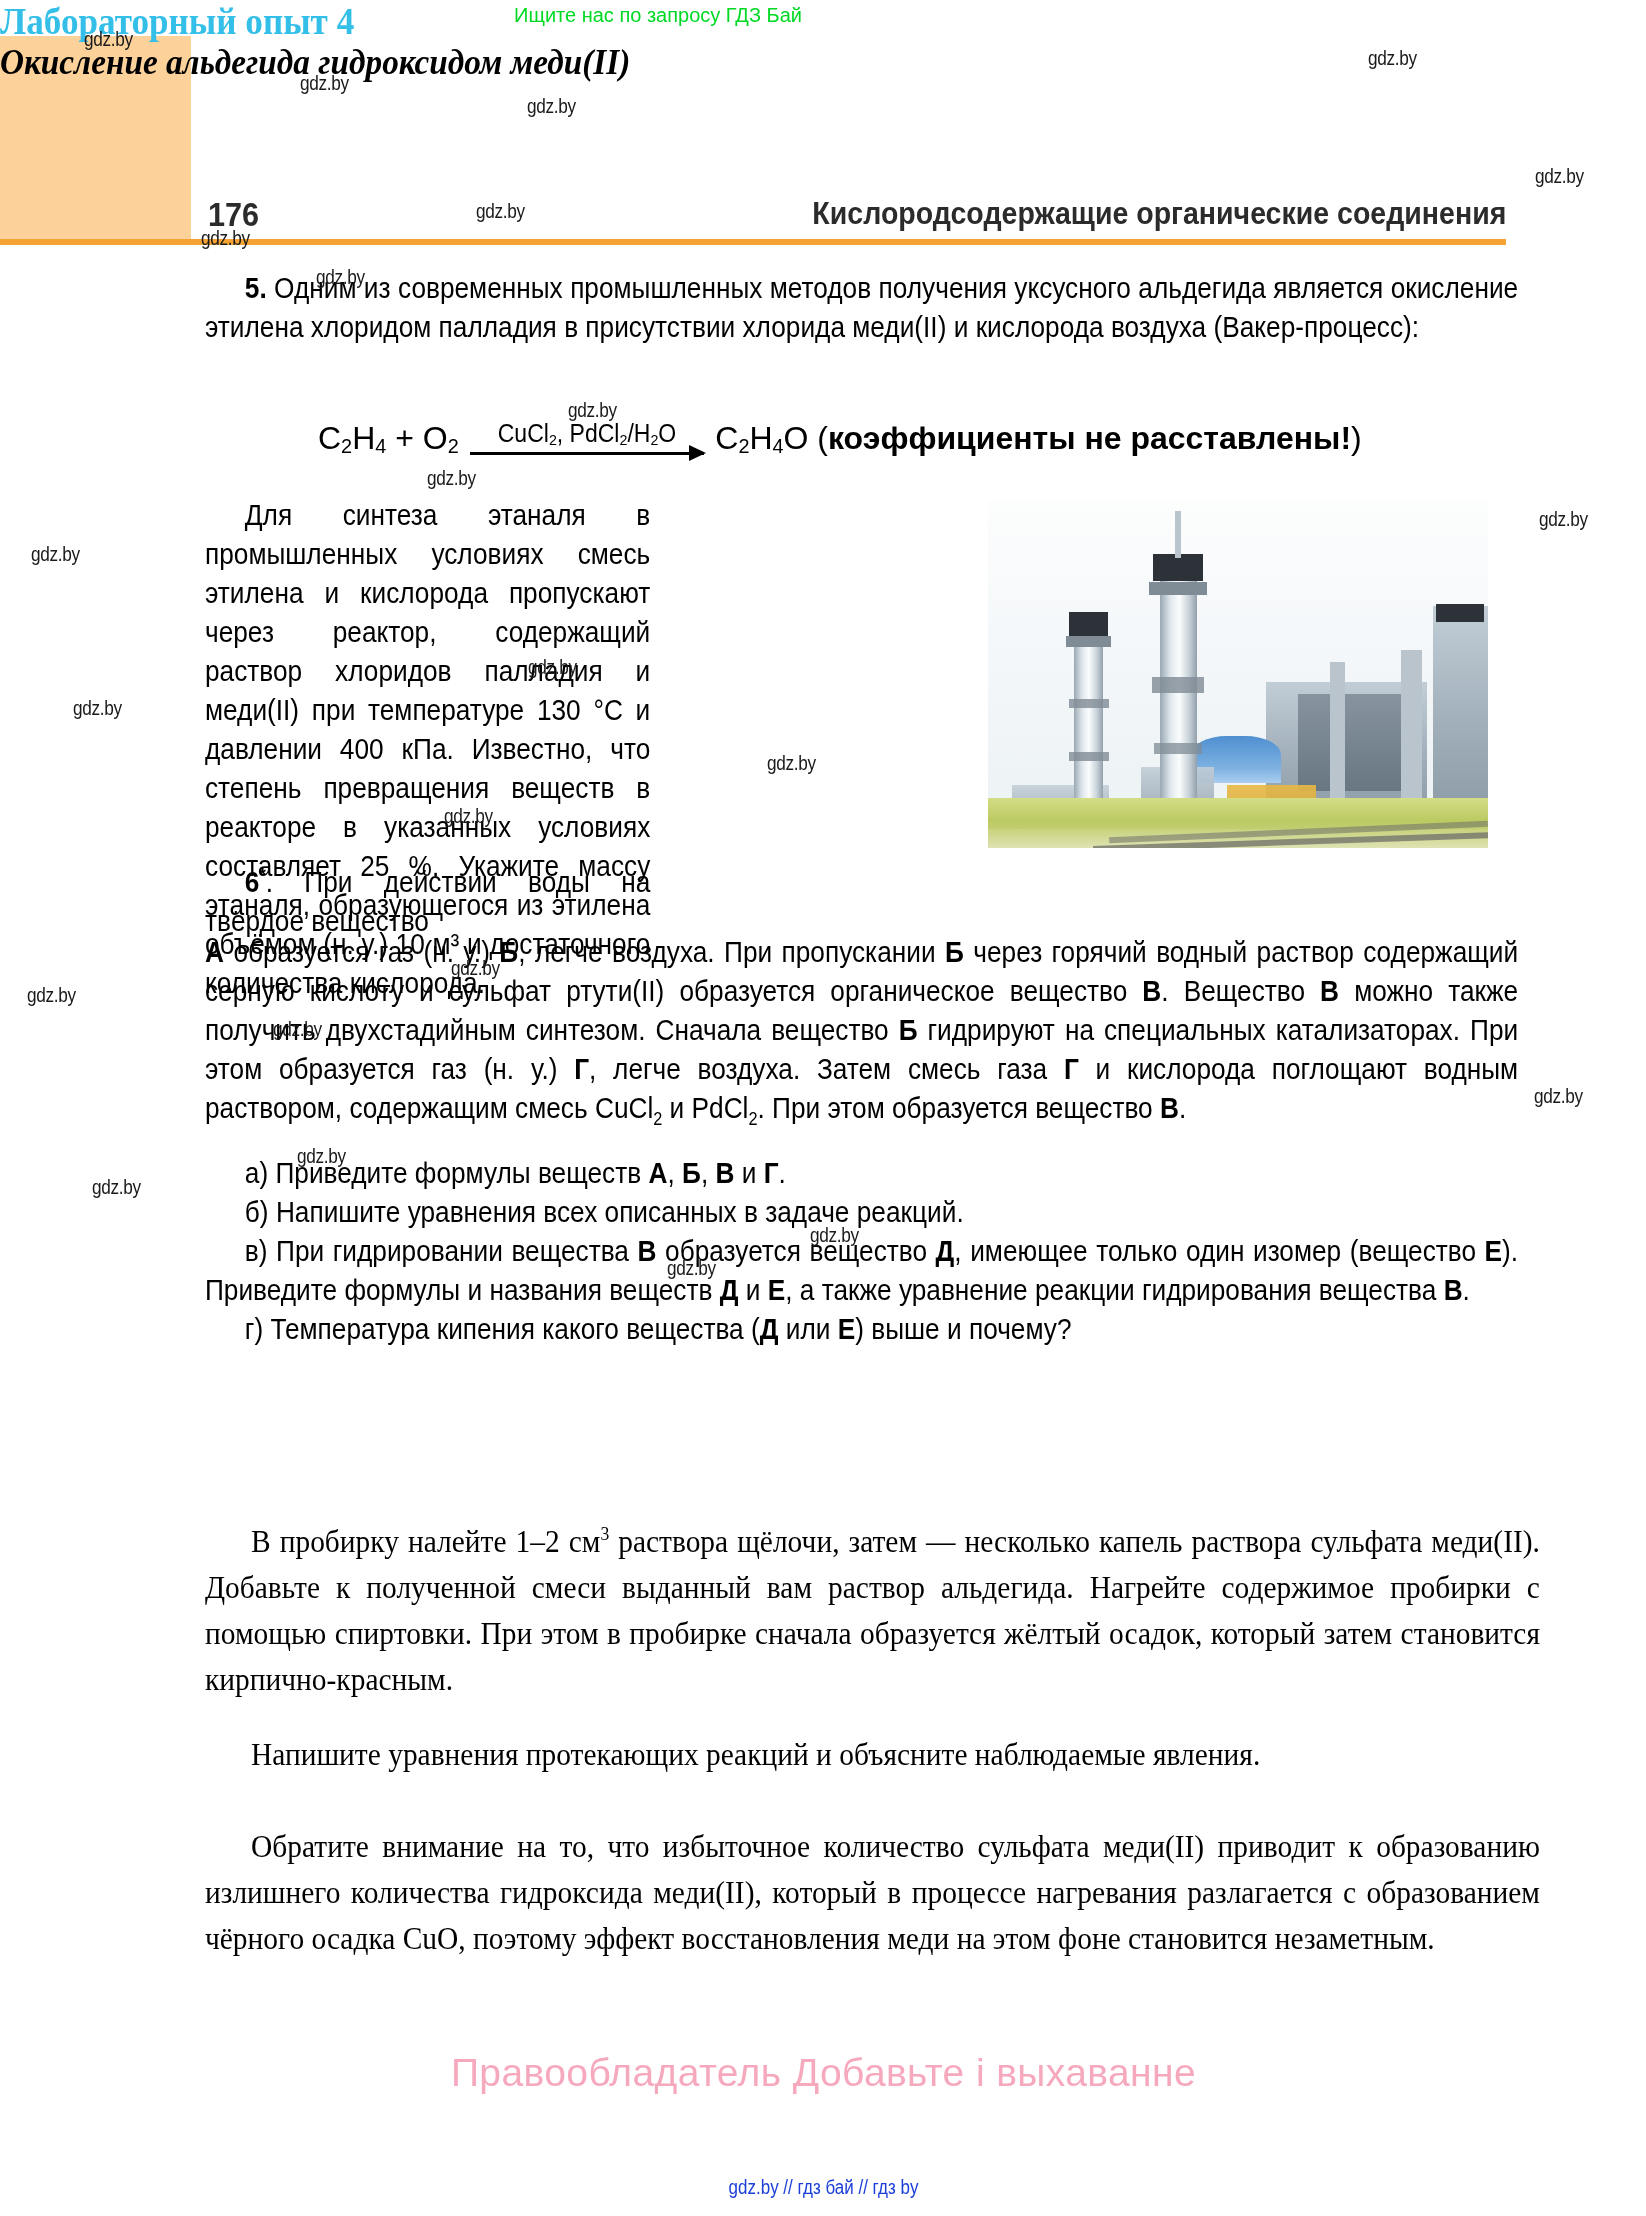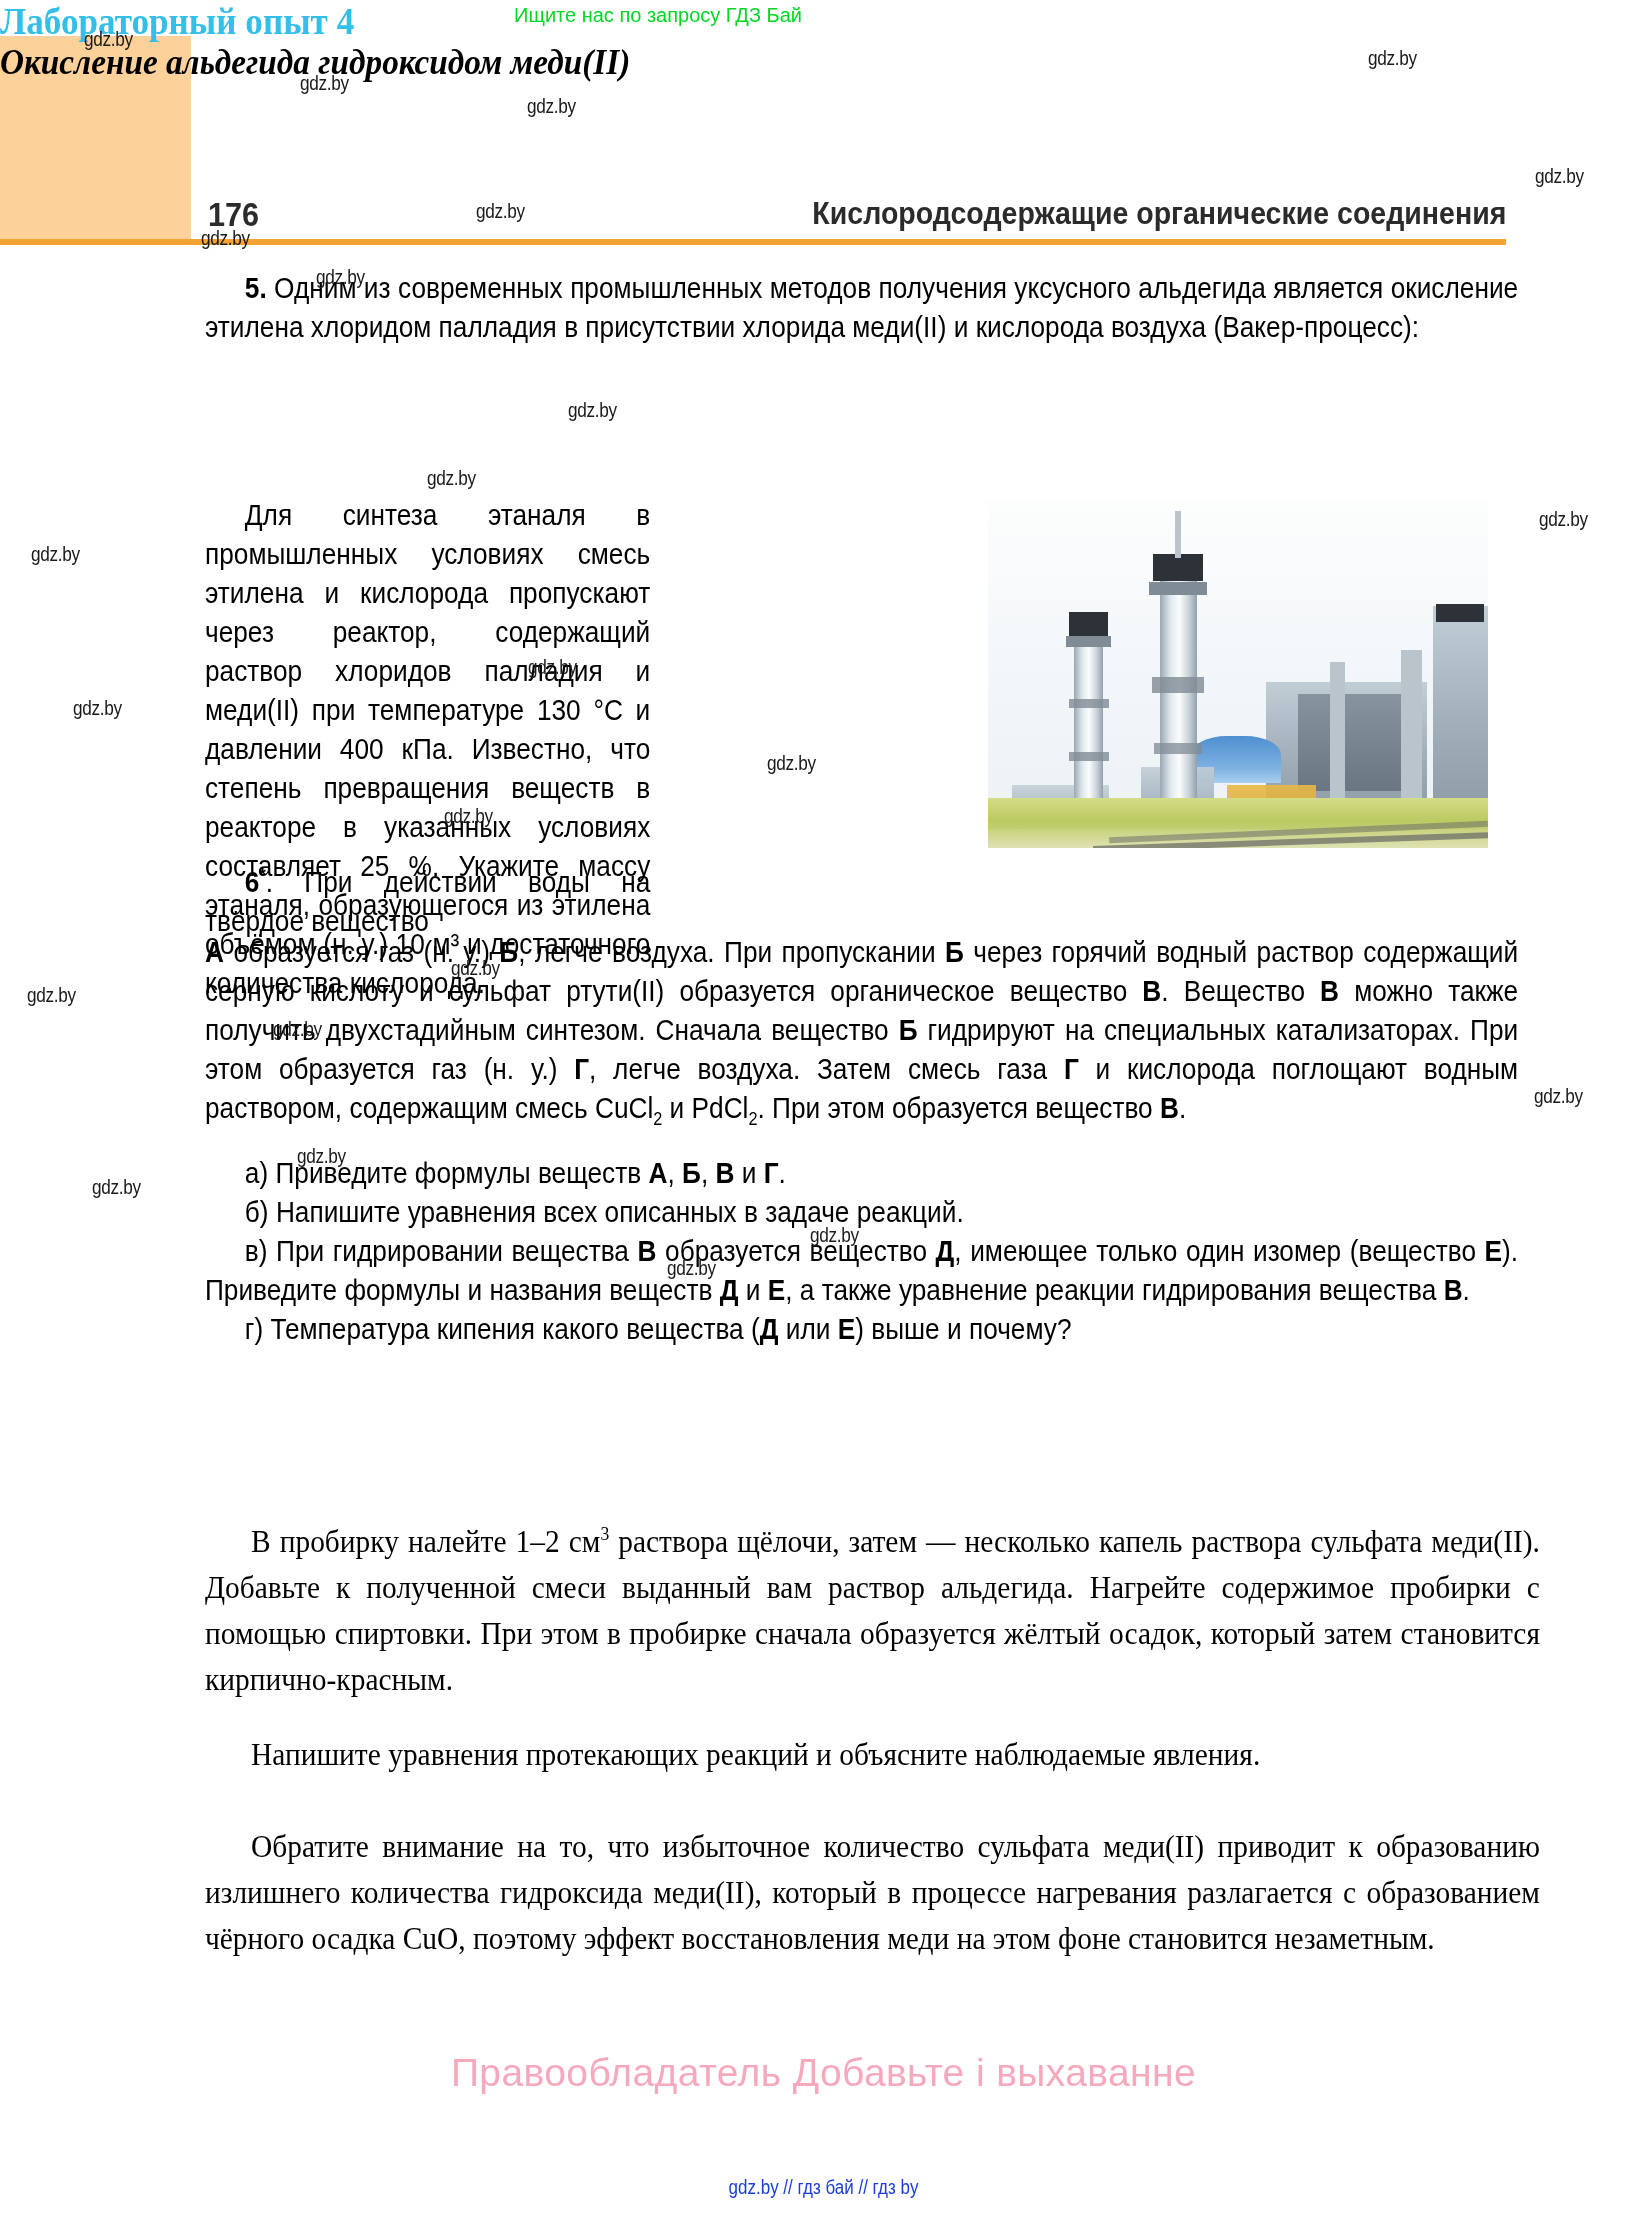--- a/index.html
+++ b/index.html
@@ -147,20 +147,28 @@
 <div class="page-num no-sel">176</div>
 <div class="running-head no-sel">Кислородсодержащие органические соединения</div>
 
 <div class="content">
 
   <div class="sans-blk" id="task5">
     <span class="ind"></span><b>5.</b>
     <span>Одним из современных промышленных методов получения уксусного альдегида является окисление этилена хлоридом палладия в присутствии хлорида меди(II) и кислорода воздуха (Вакер-процесс):</span>
   </div>
 
+  <div class="eq no-sel">
+    <span>C<sub>2</sub>H<sub>4</sub> + O<sub>2</sub></span>
+    <span class="arrow-wrap">
+      <span class="arrow-lbl">CuCl<sub>2</sub>, PdCl<sub>2</sub>/H<sub>2</sub>O</span>
+      <span class="arrow-line"></span>
+    </span>
+    <span>C<sub>2</sub>H<sub>4</sub>O&nbsp;(<span class="eq-bold">коэффициенты не расставлены!</span>)</span>
+  </div>
 
   <div class="sans-blk" id="wrap-par">
     <span class="ind"></span><span>Для синтеза этаналя в промышленных условиях смесь этилена и кислорода пропускают через реактор, содержащий раствор хлоридов палладия и меди(II) при температуре 130 °C и давлении 400 кПа. Известно, что степень превращения веществ в реакторе в указанных условиях составляет 25 %. Укажите массу этаналя, образующегося из этилена объёмом (н. у.) 10 м³ и достаточного количества кислорода.</span>
   </div>
 
   <div class="photo no-sel">
     <div class="sky"></div>
 
     <div class="blk" style="left:278px;top:181px;width:161px;height:137px;"></div>
     <div class="blkdark" style="left:310px;top:193px;width:105px;height:97px;opacity:.85;"></div>

